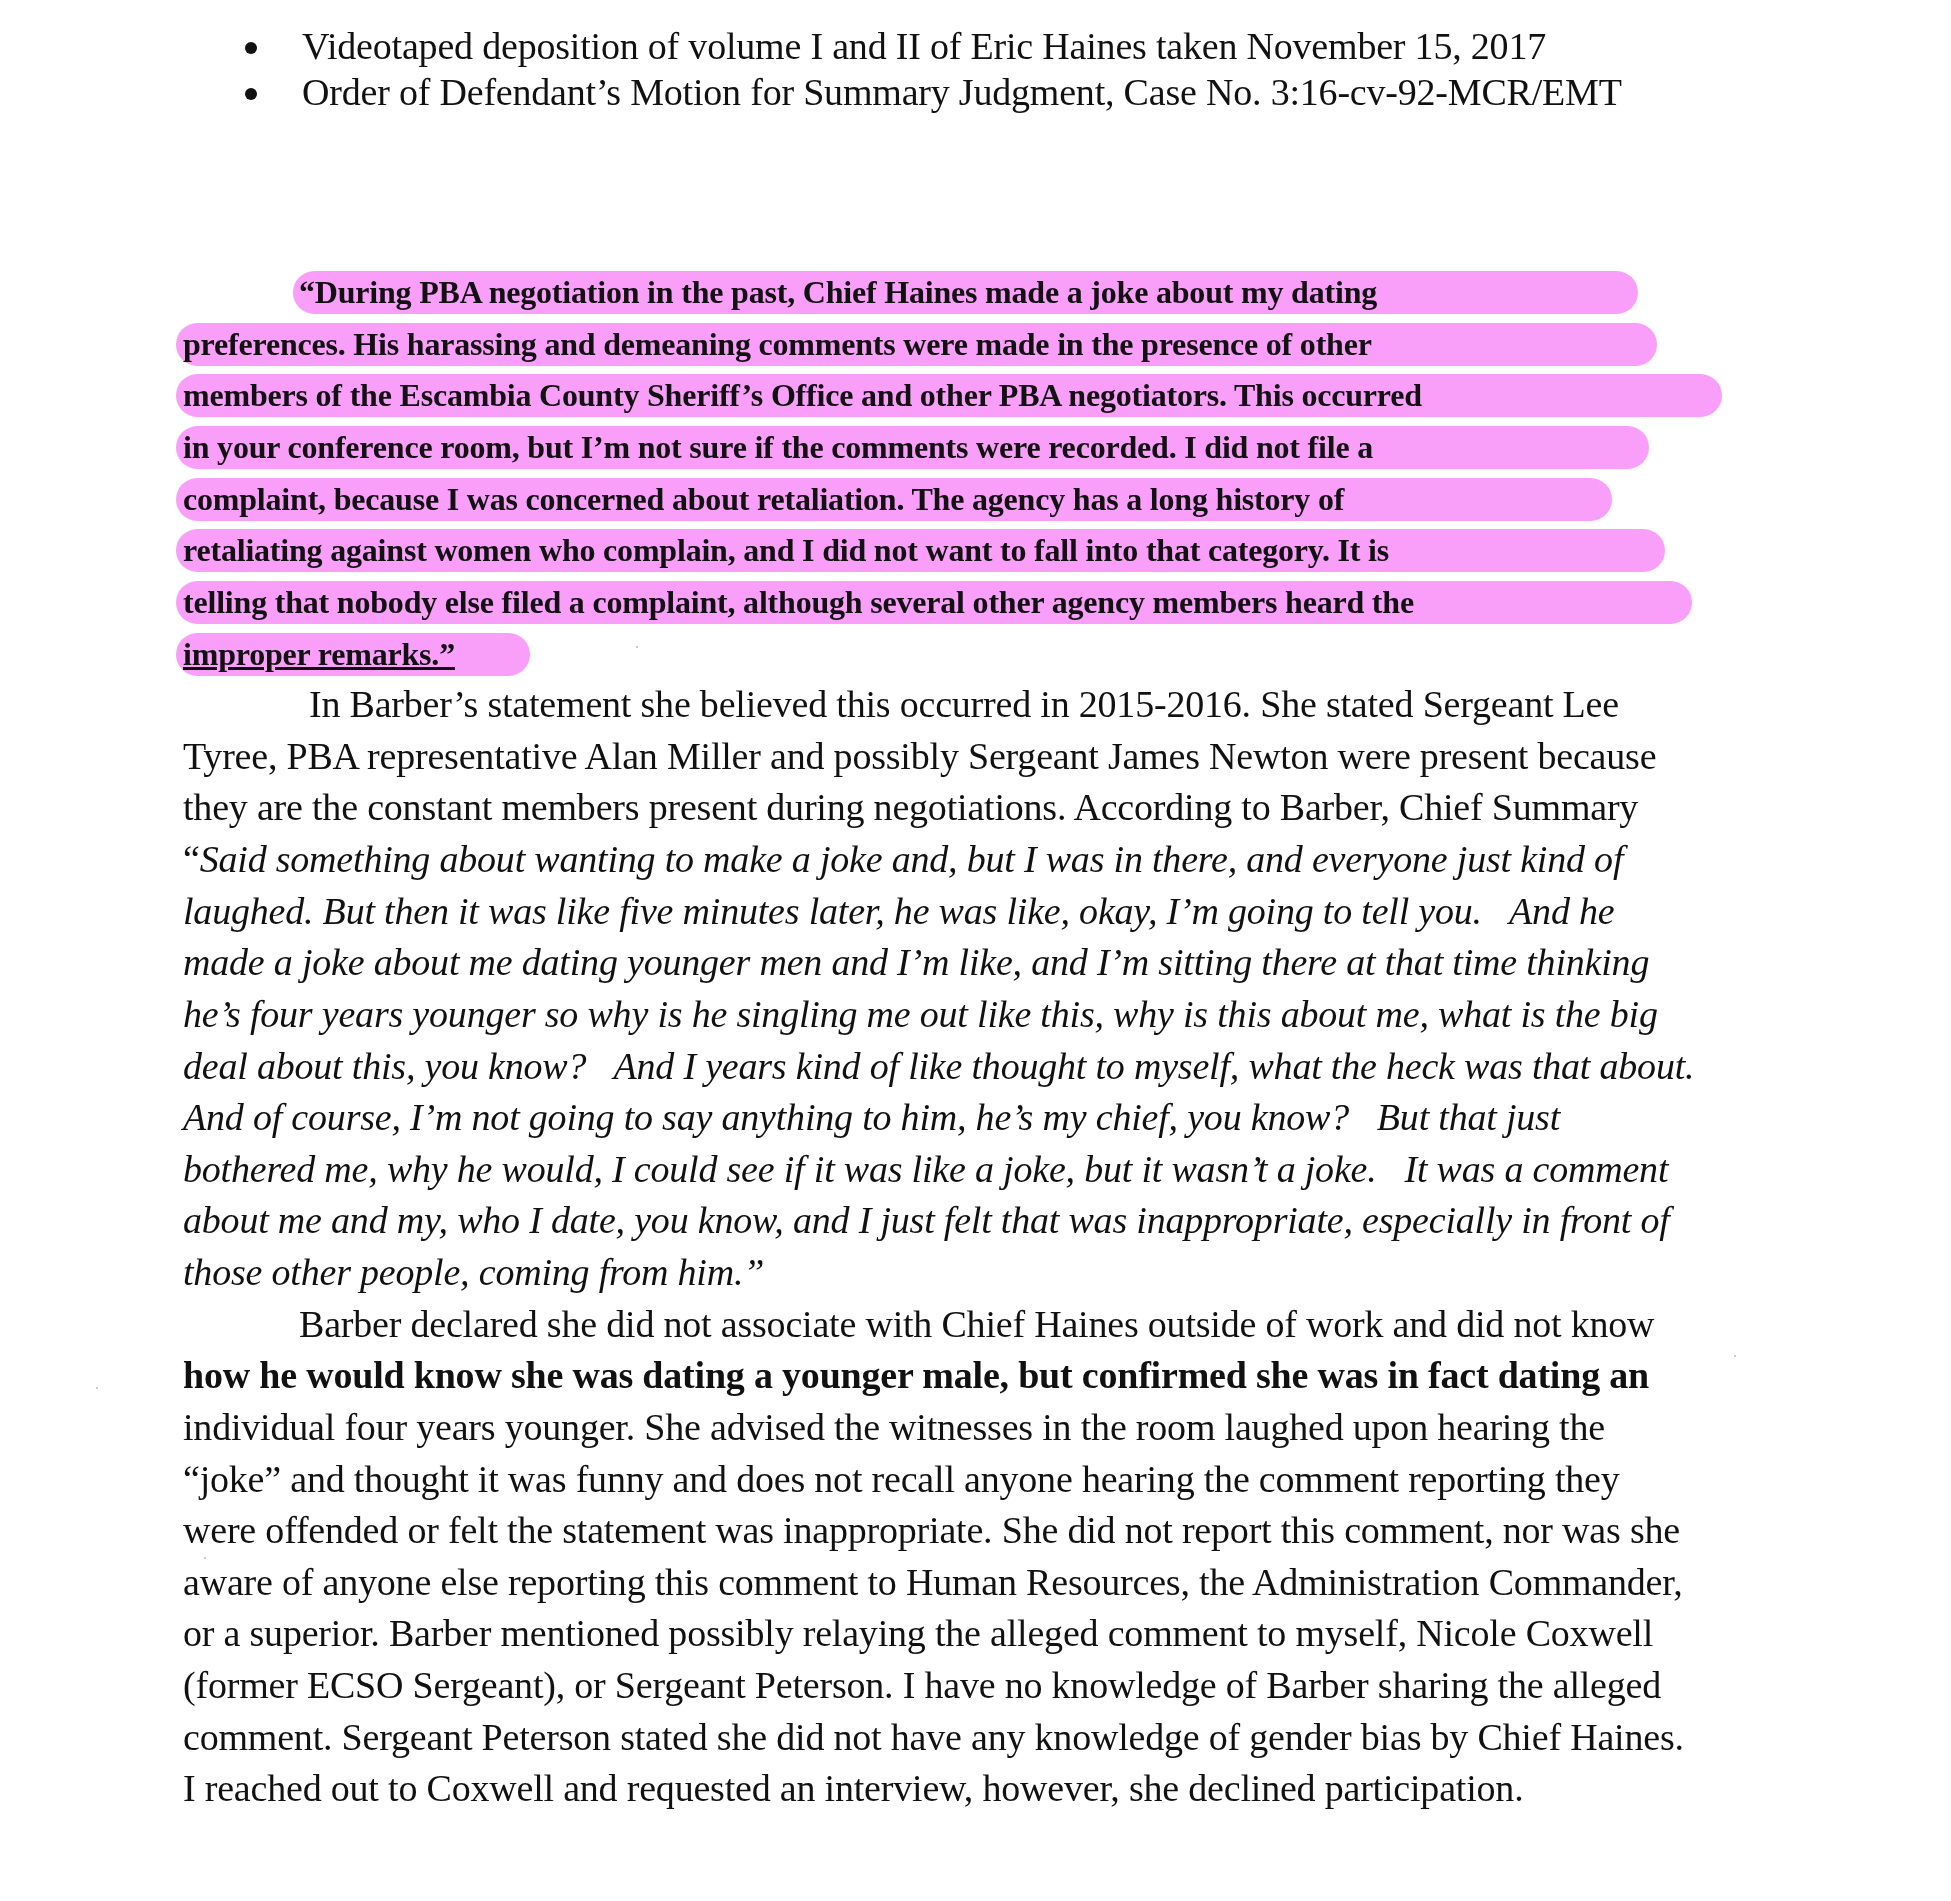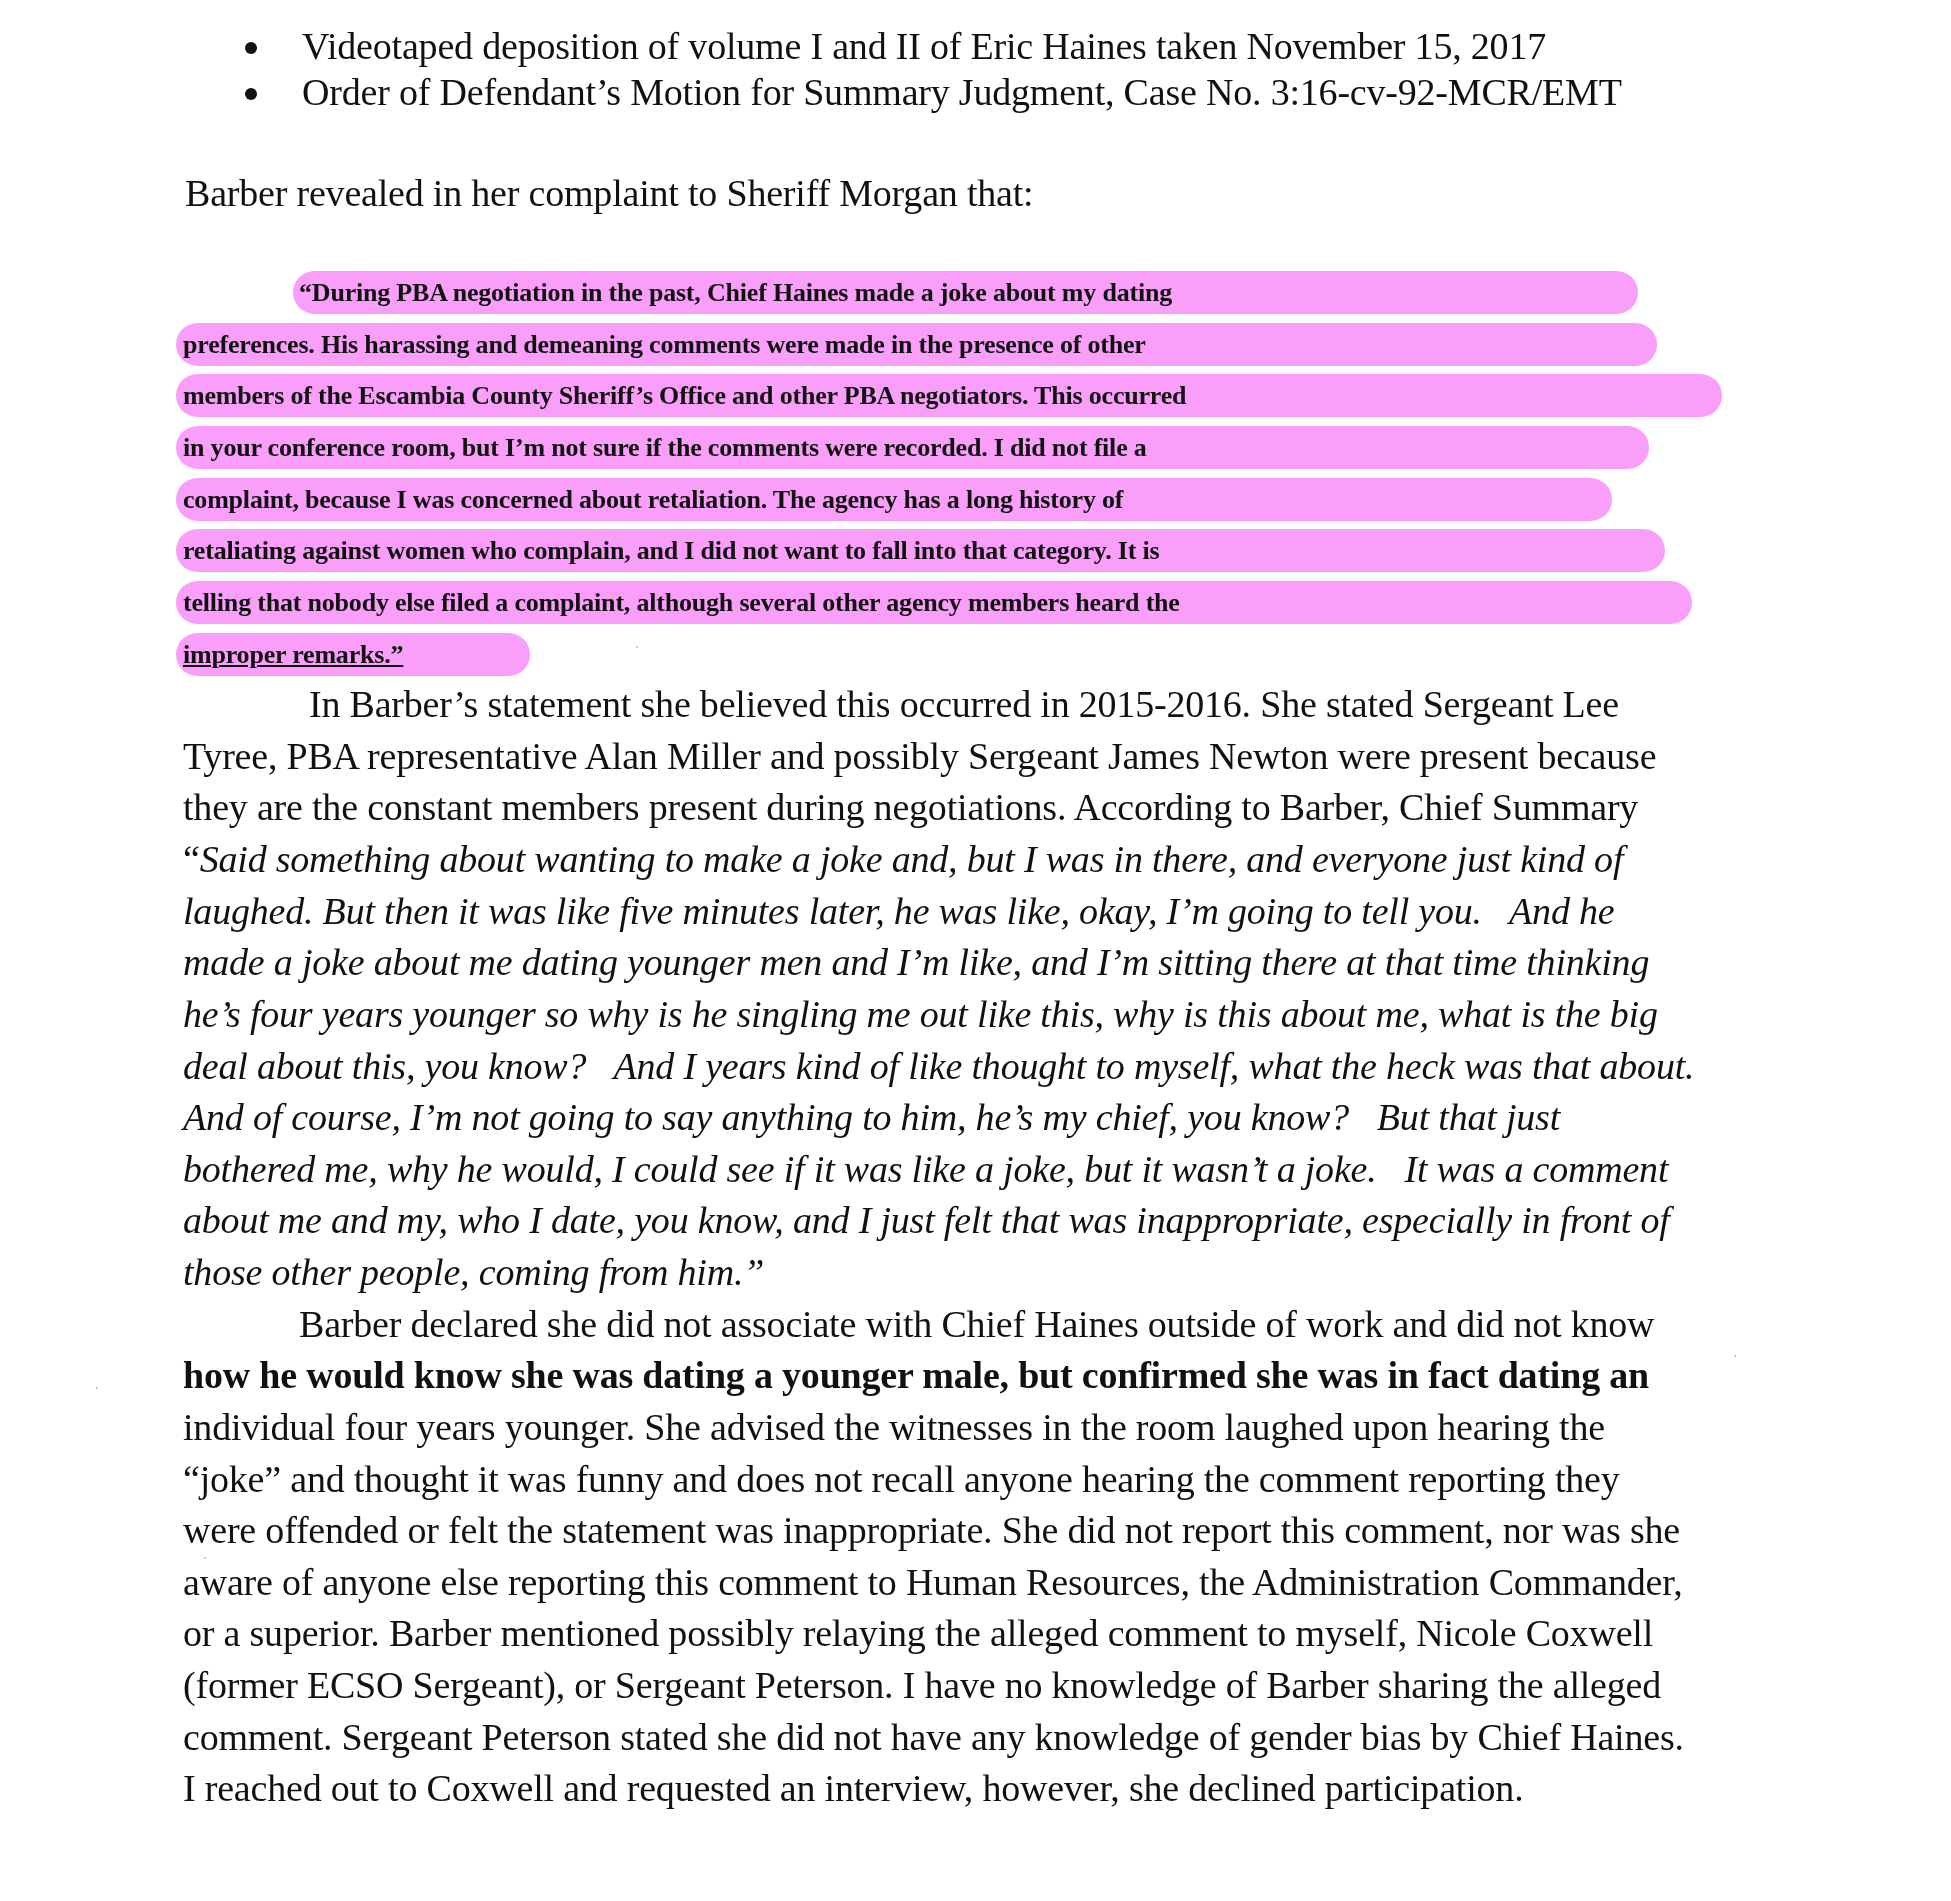--- a/index.html
+++ b/index.html
@@ -37,21 +37,21 @@
     }
     .hl {
       position: absolute;
       height: 43px;
       background: #f99ef9;
       border-radius: 21.6px;
     }
     .hl-text {
       position: absolute;
       white-space: pre;
-      font-size: 26px;
+      font-size: 32px;
       line-height: 43px;
       font-weight: bold;
       letter-spacing: -0.2px;
     }
     .it { font-style: italic; }
     .speck {
       position: absolute;
       width: 2.3px; height: 2.3px;
       background: #bbb;
       border-radius: 50%;
@@ -62,21 +62,20 @@
 
 <div class="page">
 
   <div>
     <div class="bullet-dot" style="left:245px; top:42px;"></div>
     <div class="line" style="left:302px; top:23px;">Videotaped deposition of volume I and II of Eric Haines taken November 15, 2017</div>
     <div class="bullet-dot" style="left:245px; top:88px;"></div>
     <div class="line" style="left:302px; top:69px;">Order of Defendant’s Motion for Summary Judgment, Case No. 3:16-cv-92-MCR/EMT</div>
   </div>
 
-  <div class="line" style="left:185px; top:170px;">Barber revealed in her complaint to Sheriff Morgan that:</div>
 
   <div>
     <div class="hl" style="left:293px; top:271px; width:1345px;"></div>
     <div class="hl" style="left:176px; top:323px; width:1481px;"></div>
     <div class="hl" style="left:176px; top:374px; width:1546px;"></div>
     <div class="hl" style="left:176px; top:426px; width:1473px;"></div>
     <div class="hl" style="left:176px; top:478px; width:1436px;"></div>
     <div class="hl" style="left:176px; top:529px; width:1489px;"></div>
     <div class="hl" style="left:176px; top:581px; width:1516px;"></div>
     <div class="hl" style="left:176px; top:633px; width:354px;"></div>

